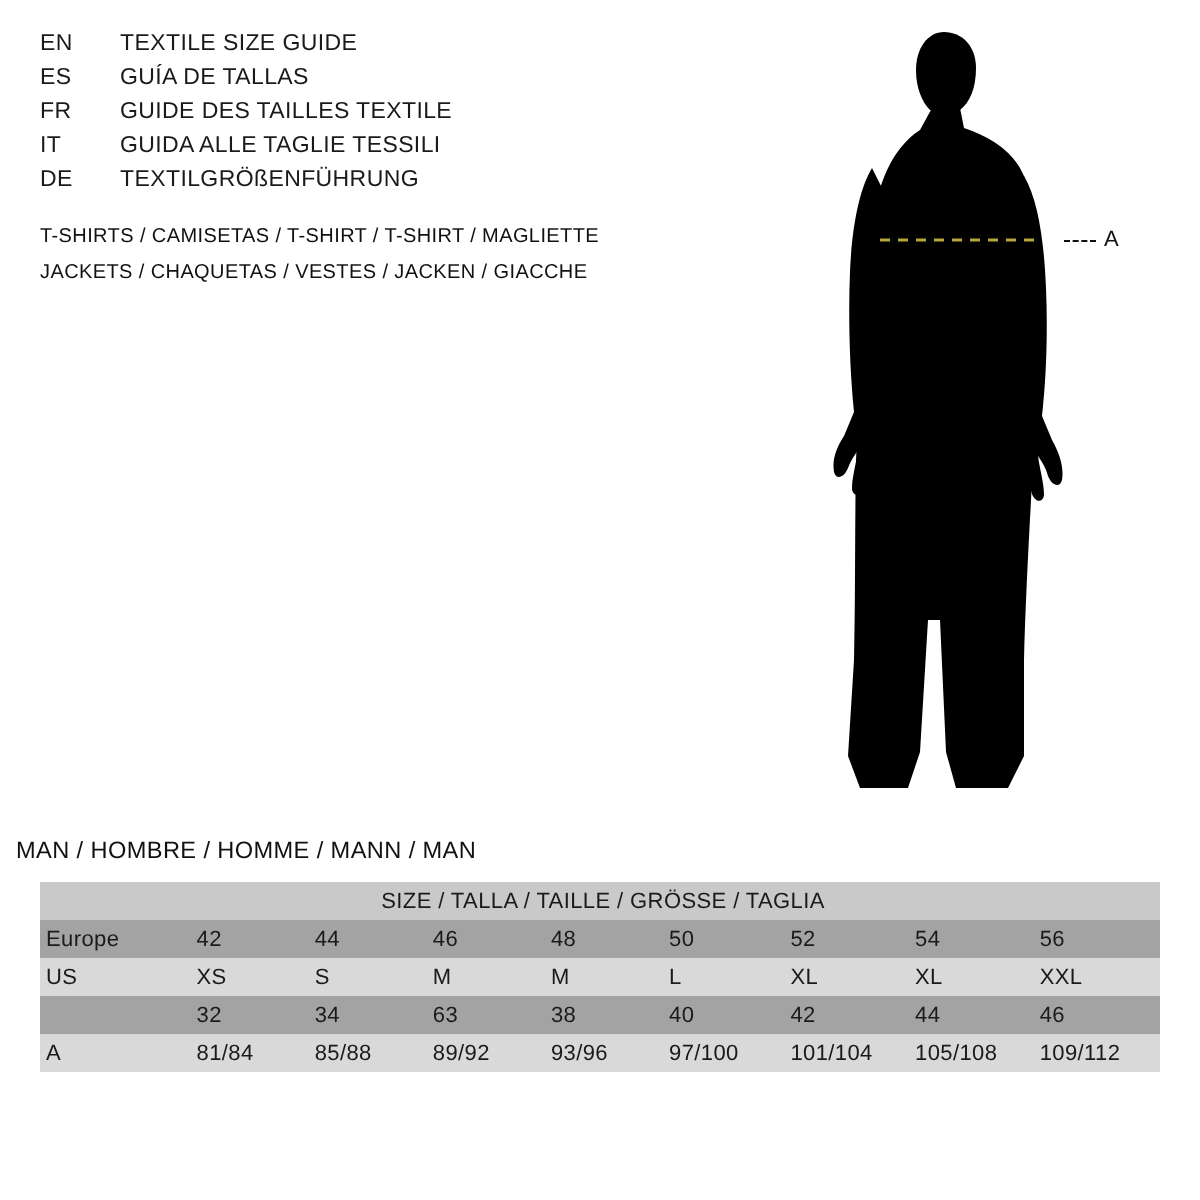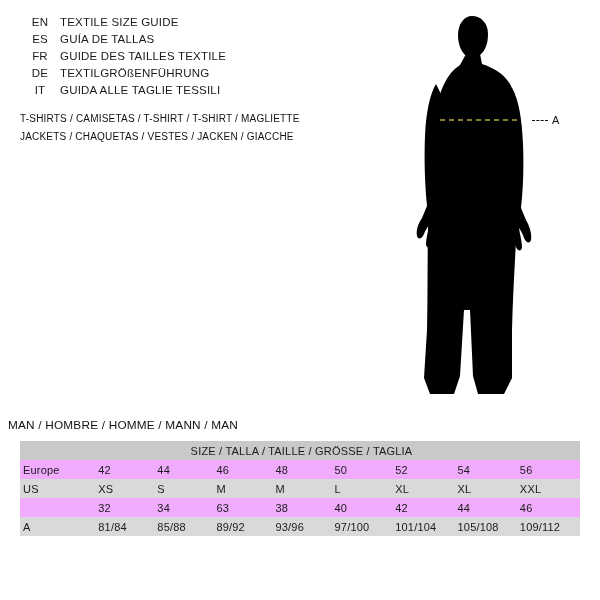--- a/index.html
+++ b/index.html
@@ -33,21 +33,20 @@
     display: flex;
     align-items: baseline;
     height: 17px;
     font-size: 11.5px;
     letter-spacing: 0.2px;
   }
   .lang-code {
     width: 40px;
     flex: 0 0 40px;
     color: #1a1a1a;
-    text-align: center;
   }
   .lang-text {
     color: #1a1a1a;
     white-space: nowrap;
   }
 
   
   .garment-block {
     position: absolute;
     left: 20px;
@@ -110,21 +109,21 @@
     font-size: 11px;
     letter-spacing: 0.2px;
   }
   table.size-table td {
     padding: 0;
     height: 19px;
     vertical-align: middle;
     color: #1a1a1a;
   }
   .r-head { background: #c9c9c9; }
-  .r-light { background: #f0abfc; }
+  .r-light { background: #a3a3a3; }
   .r-dark { background: #d9d9d9; }
   .c-label {
     width: 86px;
     padding-left: 3px !important;
   }
   .c-val {
     width: 67px;
     text-align: left;
     padding-left: 2px !important;
   }
@@ -156,26 +155,26 @@
     </div>
     <div class="lang-row">
       <span class="lang-code">ES</span>
       <span class="lang-text">GUÍA DE TALLAS</span>
     </div>
     <div class="lang-row">
       <span class="lang-code">FR</span>
       <span class="lang-text">GUIDE DES TAILLES TEXTILE</span>
     </div>
     <div class="lang-row">
+      <span class="lang-code">IT</span>
+      <span class="lang-text">GUIDA ALLE TAGLIE TESSILI</span>
+    </div>
+    <div class="lang-row">
       <span class="lang-code">DE</span>
       <span class="lang-text">TEXTILGRÖßENFÜHRUNG</span>
-    </div>
-    <div class="lang-row">
-      <span class="lang-code">IT</span>
-      <span class="lang-text">GUIDA ALLE TAGLIE TESSILI</span>
     </div>
   </div>
 
   <div class="garment-block">
     <div class="garment-line">T-SHIRTS / CAMISETAS / T-SHIRT / T-SHIRT / MAGLIETTE</div>
     <div class="garment-line">JACKETS / CHAQUETAS / VESTES / JACKEN / GIACCHE</div>
   </div>
 
   <div class="figure-wrap">
     <svg class="figure-svg" width="190" height="395" viewBox="0 0 190 395" xmlns="http://www.w3.org/2000/svg">

